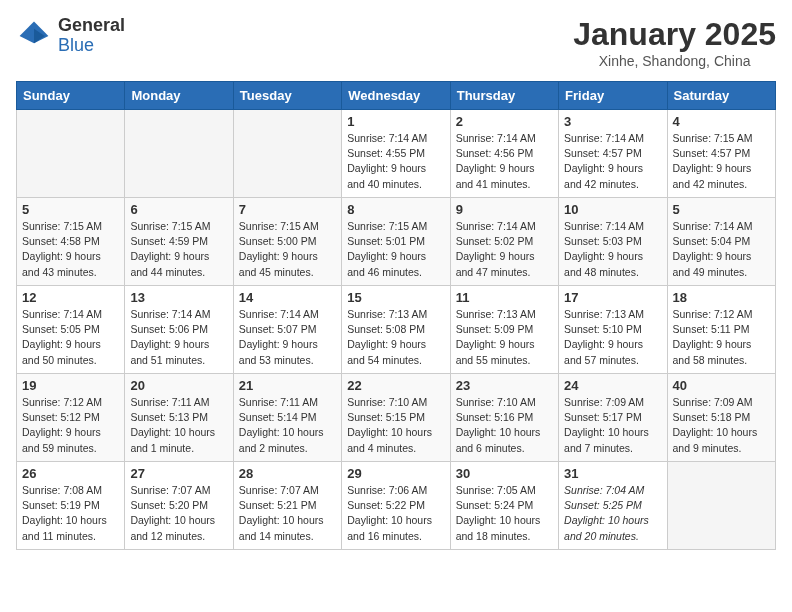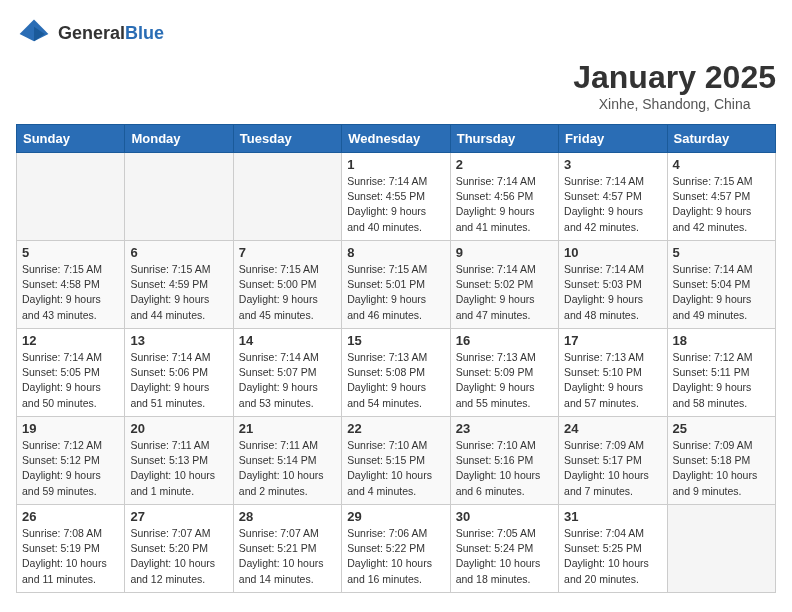--- a/index.html
+++ b/index.html
@@ -16,39 +16,39 @@
       align-items: flex-start;
       margin-bottom: 12px;
     }
     .logo {
       display: flex;
       align-items: center;
       gap: 6px;
     }
     .logo-text {
       display: flex;
+      flex-direction: column;
       line-height: 1.1;
     }
     .logo-general {
       font-size: 18px;
       font-weight: bold;
       color: #333;
     }
     .logo-blue {
       font-size: 18px;
-      font-weight: bold;
+      font-weight: normal;
       color: #2a6db5;
     }
     .logo-icon {
       width: 36px;
       height: 36px;
     }
     .title-block {
       text-align: right;
-      margin-top: 43px;
     }
     .month-title {
       font-size: 32px;
       font-weight: bold;
       color: #333;
     }
     .location {
       font-size: 14px;
       color: #555;
       text-align: center;
@@ -235,21 +235,21 @@
 and 53 minutes.</div>
         </td>
         <td>
           <span class="day-num">15</span>
           <div class="day-info" style="white-space: pre-line;">Sunrise: 7:13 AM
 Sunset: 5:08 PM
 Daylight: 9 hours
 and 54 minutes.</div>
         </td>
         <td>
-          <span class="day-num">16</span>
+          <span class="day-num">11</span>
           <div class="day-info" style="white-space: pre-line;">Sunrise: 7:13 AM
 Sunset: 5:09 PM
 Daylight: 9 hours
 and 55 minutes.</div>
         </td>
         <td>
           <span class="day-num">17</span>
           <div class="day-info" style="white-space: pre-line;">Sunrise: 7:13 AM
 Sunset: 5:10 PM
 Daylight: 9 hours
@@ -300,21 +300,21 @@
 and 6 minutes.</div>
         </td>
         <td>
           <span class="day-num">24</span>
           <div class="day-info" style="white-space: pre-line;">Sunrise: 7:09 AM
 Sunset: 5:17 PM
 Daylight: 10 hours
 and 7 minutes.</div>
         </td>
         <td>
-          <span class="day-num">25</span>
+          <span class="day-num">40</span>
           <div class="day-info" style="white-space: pre-line;">Sunrise: 7:09 AM
 Sunset: 5:18 PM
 Daylight: 10 hours
 and 9 minutes.</div>
         </td>
       </tr>
       <tr>
         <td>
           <span class="day-num">26</span>
           <div class="day-info" style="white-space: pre-line;">Sunrise: 7:08 AM
@@ -345,21 +345,21 @@
         </td>
         <td>
           <span class="day-num">30</span>
           <div class="day-info" style="white-space: pre-line;">Sunrise: 7:05 AM
 Sunset: 5:24 PM
 Daylight: 10 hours
 and 18 minutes.</div>
         </td>
         <td>
           <span class="day-num">31</span>
-          <div class="day-info" style="white-space: pre-line;">Sunrise: 7:04 AM
+          <div class="day-info" style="white-space: pre-line; font-style: italic;">Sunrise: 7:04 AM
 Sunset: 5:25 PM
 Daylight: 10 hours
 and 20 minutes.</div>
         </td>
         <td class="empty"></td>
       </tr>
     </tbody>
 </table>
 
 </body></html>

